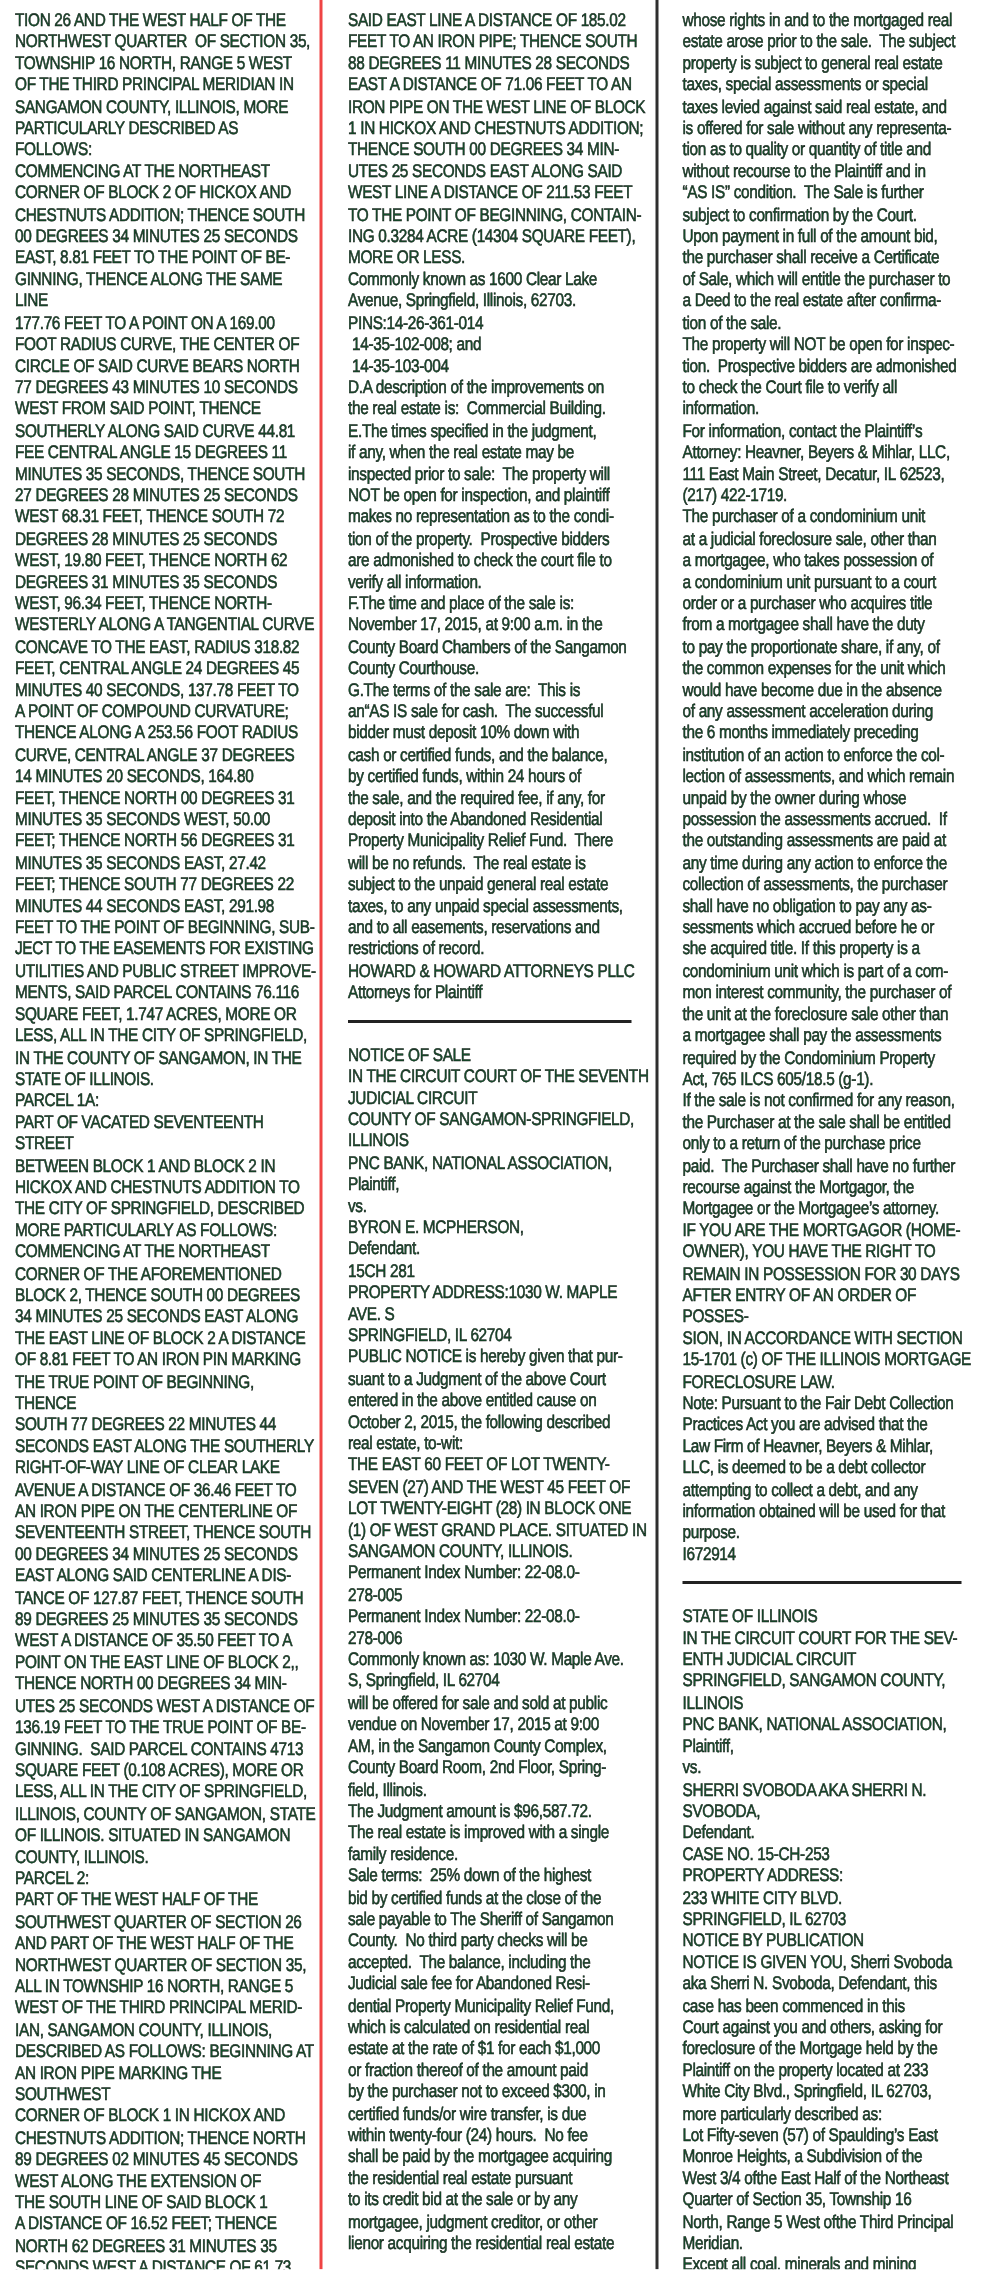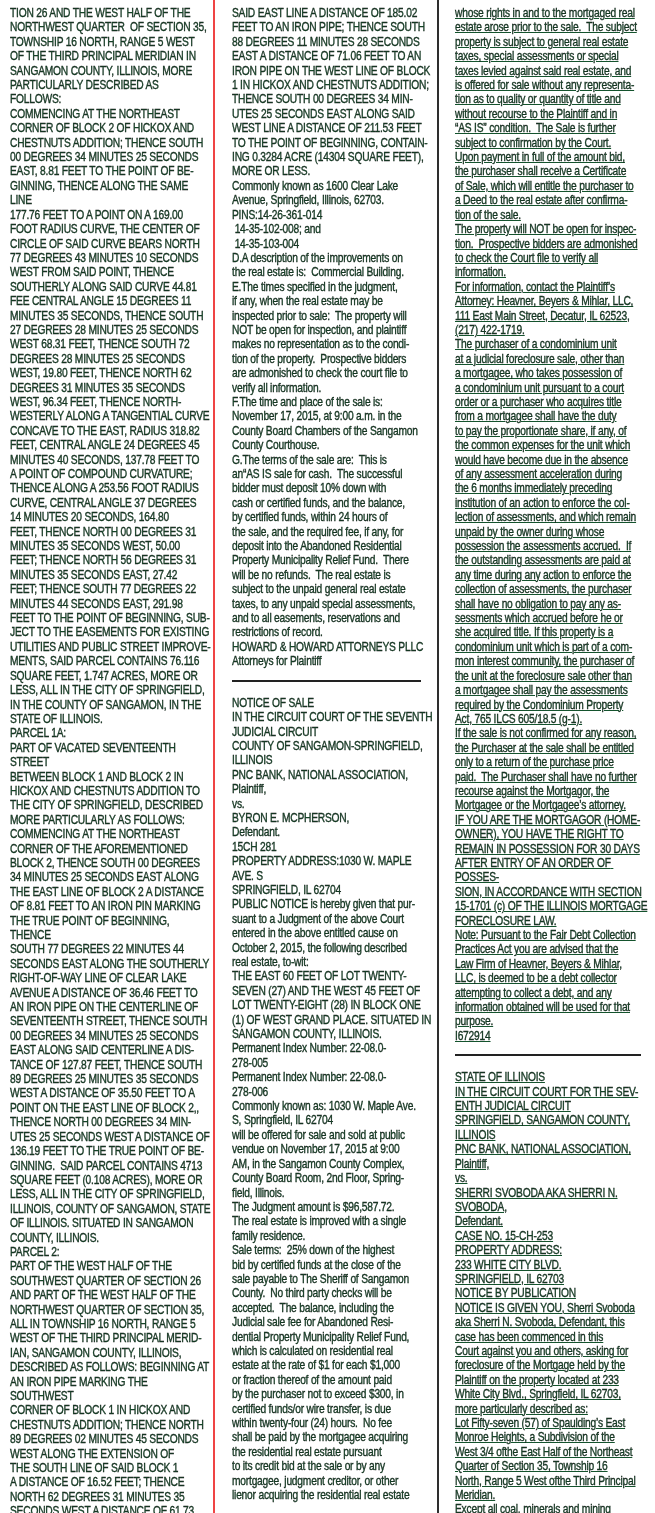--- a/index.html
+++ b/index.html
@@ -17,21 +17,21 @@
     font-family: "Liberation Sans", sans-serif;
     color: #14532d;
   }
   .col {
     box-sizing: border-box;
     padding-top: 6px;
     height: 100%;
   }
   .col-1 { width: 213px; padding-left: 10px; padding-right: 2px; }
   .col-2 { width: 224px; padding-left: 17px; padding-right: 4px; border-left: 2px solid #ef4444; }
-  .col-3 { width: 218px; padding-left: 16px; padding-right: 2px; border-left: 2px solid #2e2e2e; text-decoration: underline; }
+  .col-3 { width: 218px; padding-left: 16px; padding-right: 2px; border-left: 2px solid #2e2e2e; }
   .txt {
     white-space: pre-wrap;
     font-size: 12.2px;
     line-height: 14.4px;
     letter-spacing: -0.25px;
     font-weight: 400;
     -webkit-text-stroke: 0.35px #161616;
     transform: scaleX(0.84);
     transform-origin: 0 0;
     width: 119%;

